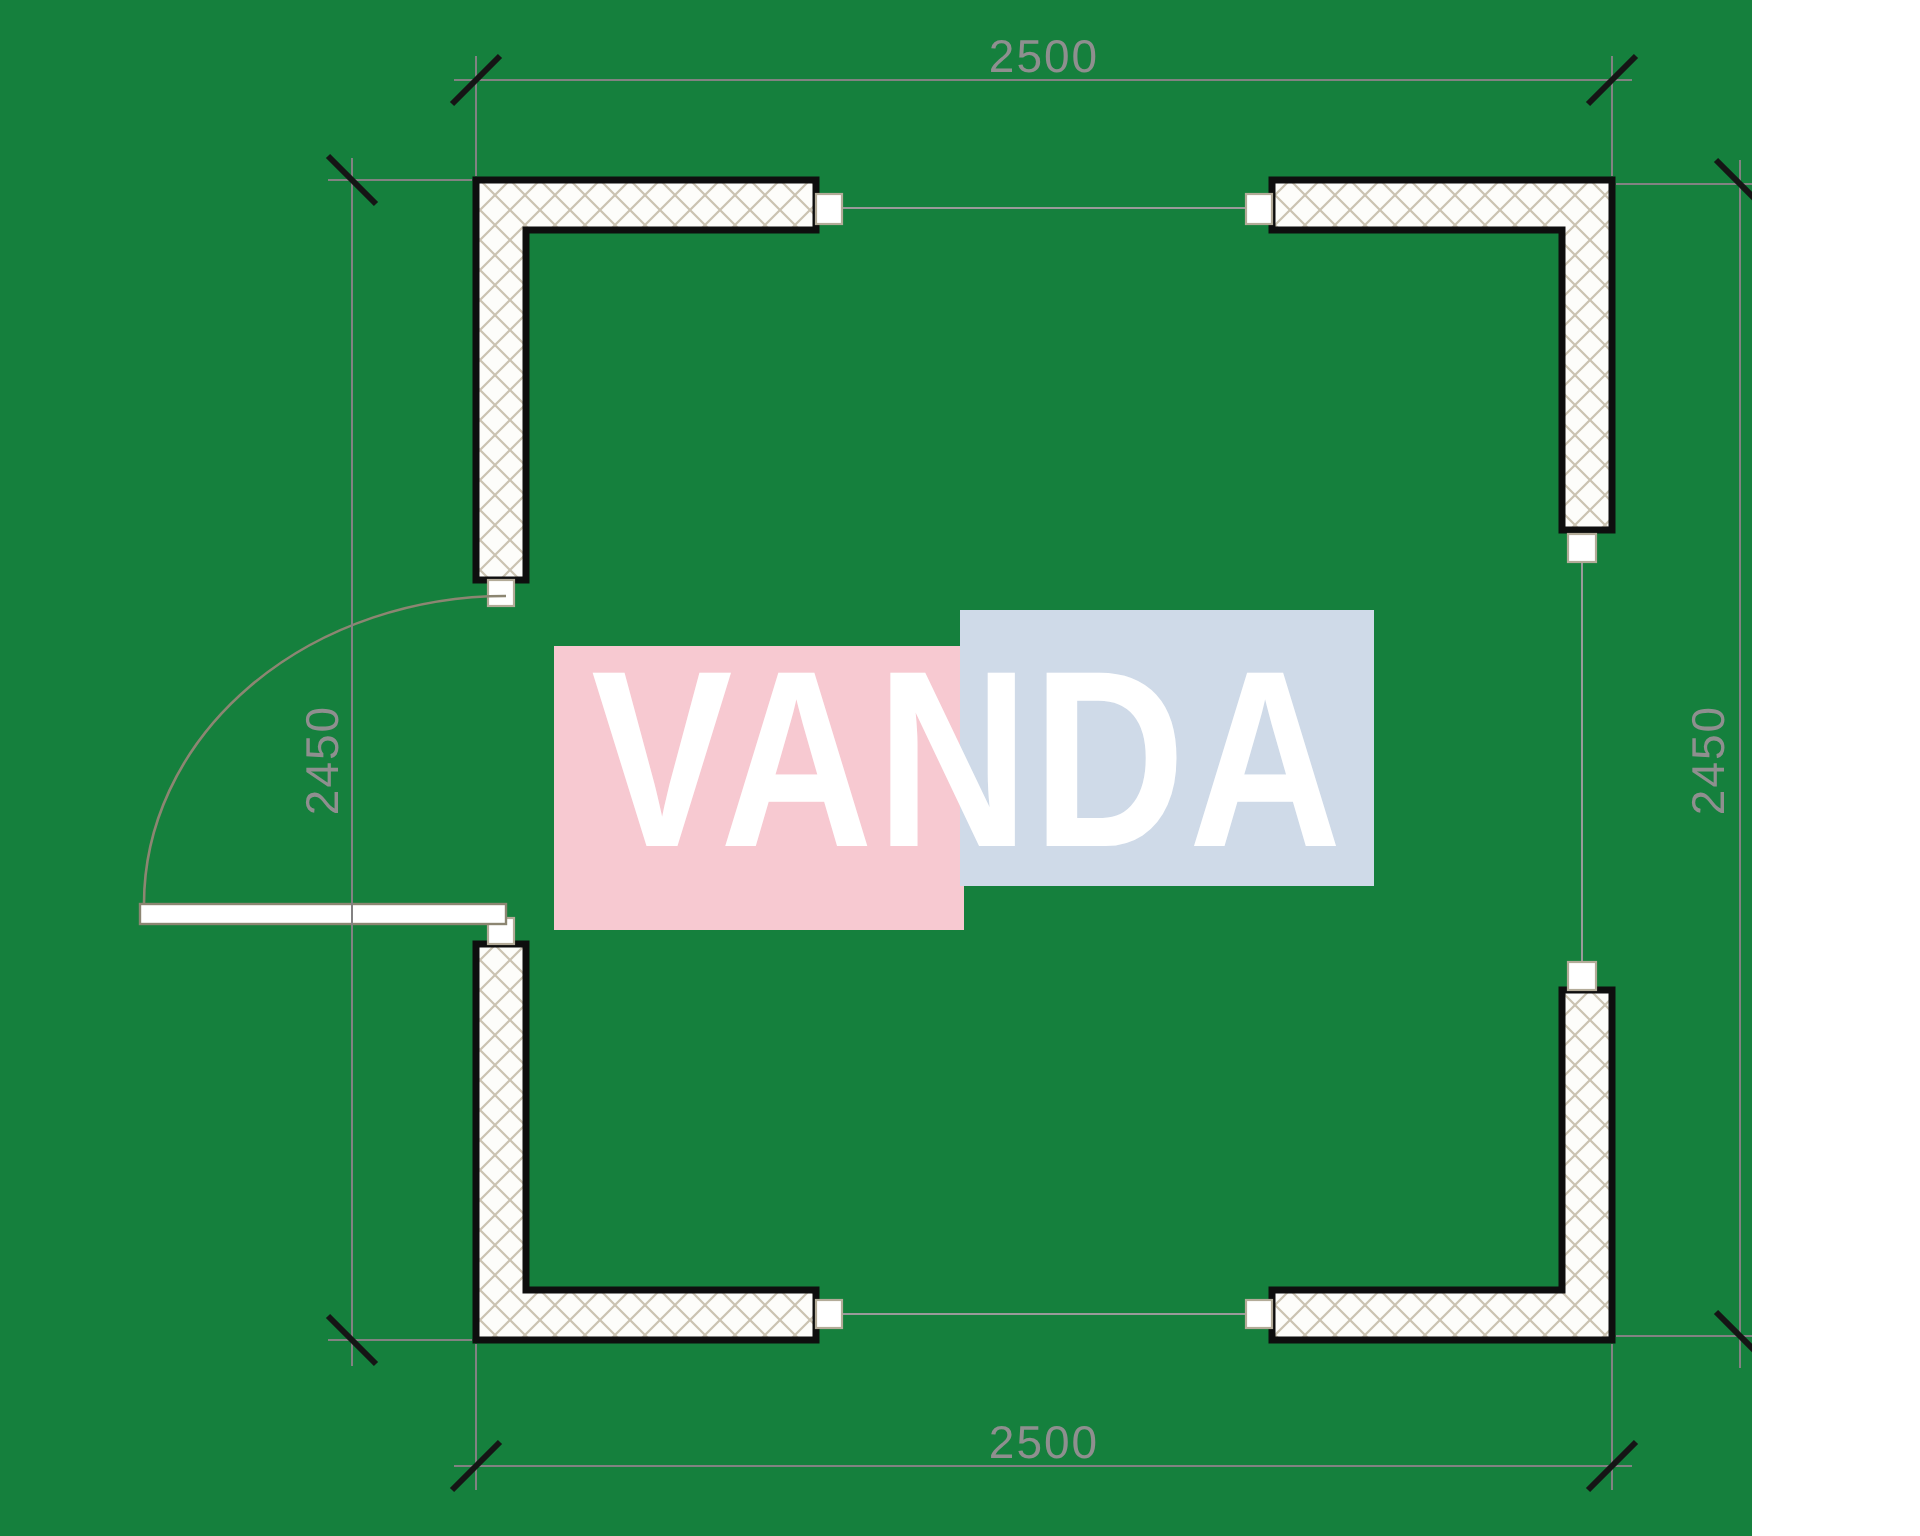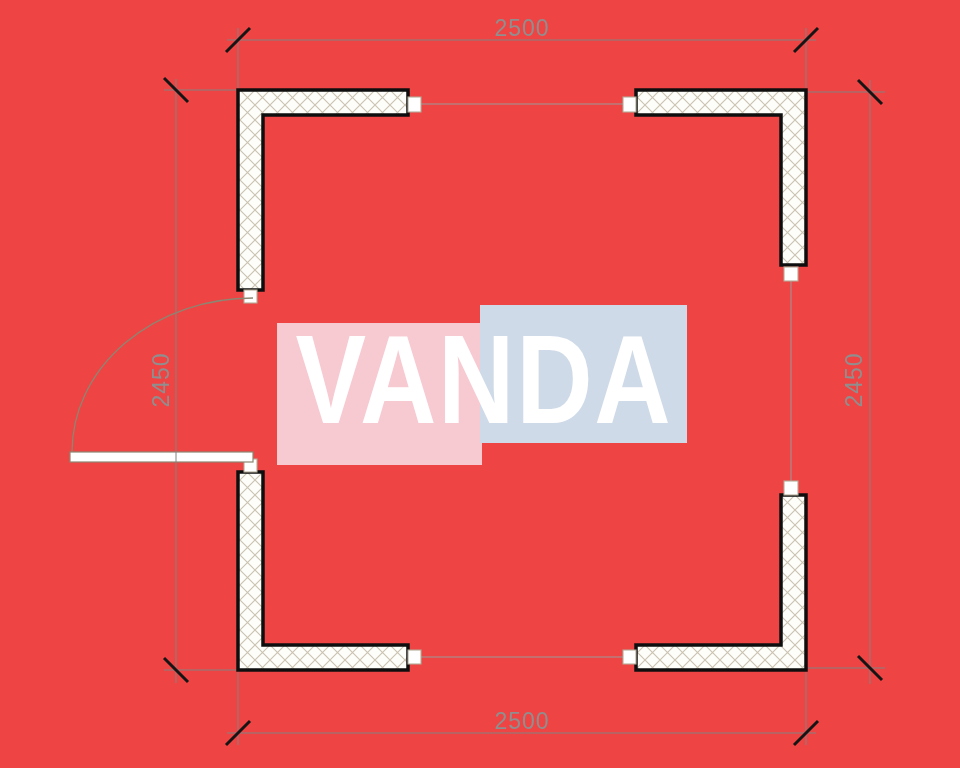--- a/index.html
+++ b/index.html
@@ -1,17 +1,17 @@
 <!DOCTYPE html>
 <html><head>
 <meta charset="utf-8">
 <style>
   html,body{margin:0;padding:0;background:#ffffff;}
   .canvas{
-    position:relative;width:960px;height:768px;background:#ef4444;overflow:hidden;
+    position:relative;width:876px;height:768px;background:#15803d;overflow:hidden;
     font-family:"Liberation Sans",sans-serif;
     text-decoration:underline;
   }
   svg{position:absolute;left:0;top:0;}
   .wall{stroke:#0e0e0e;stroke-width:3.5;}
   .jamb{fill:#ffffff;stroke:#b3ab98;stroke-width:1.1;}
   .openline{stroke:#9a9a9a;stroke-width:1;}
   .dimline{stroke:#828282;stroke-width:1;fill:none;}
   .tick{stroke:#151515;stroke-width:3;}
   .dimtext{

